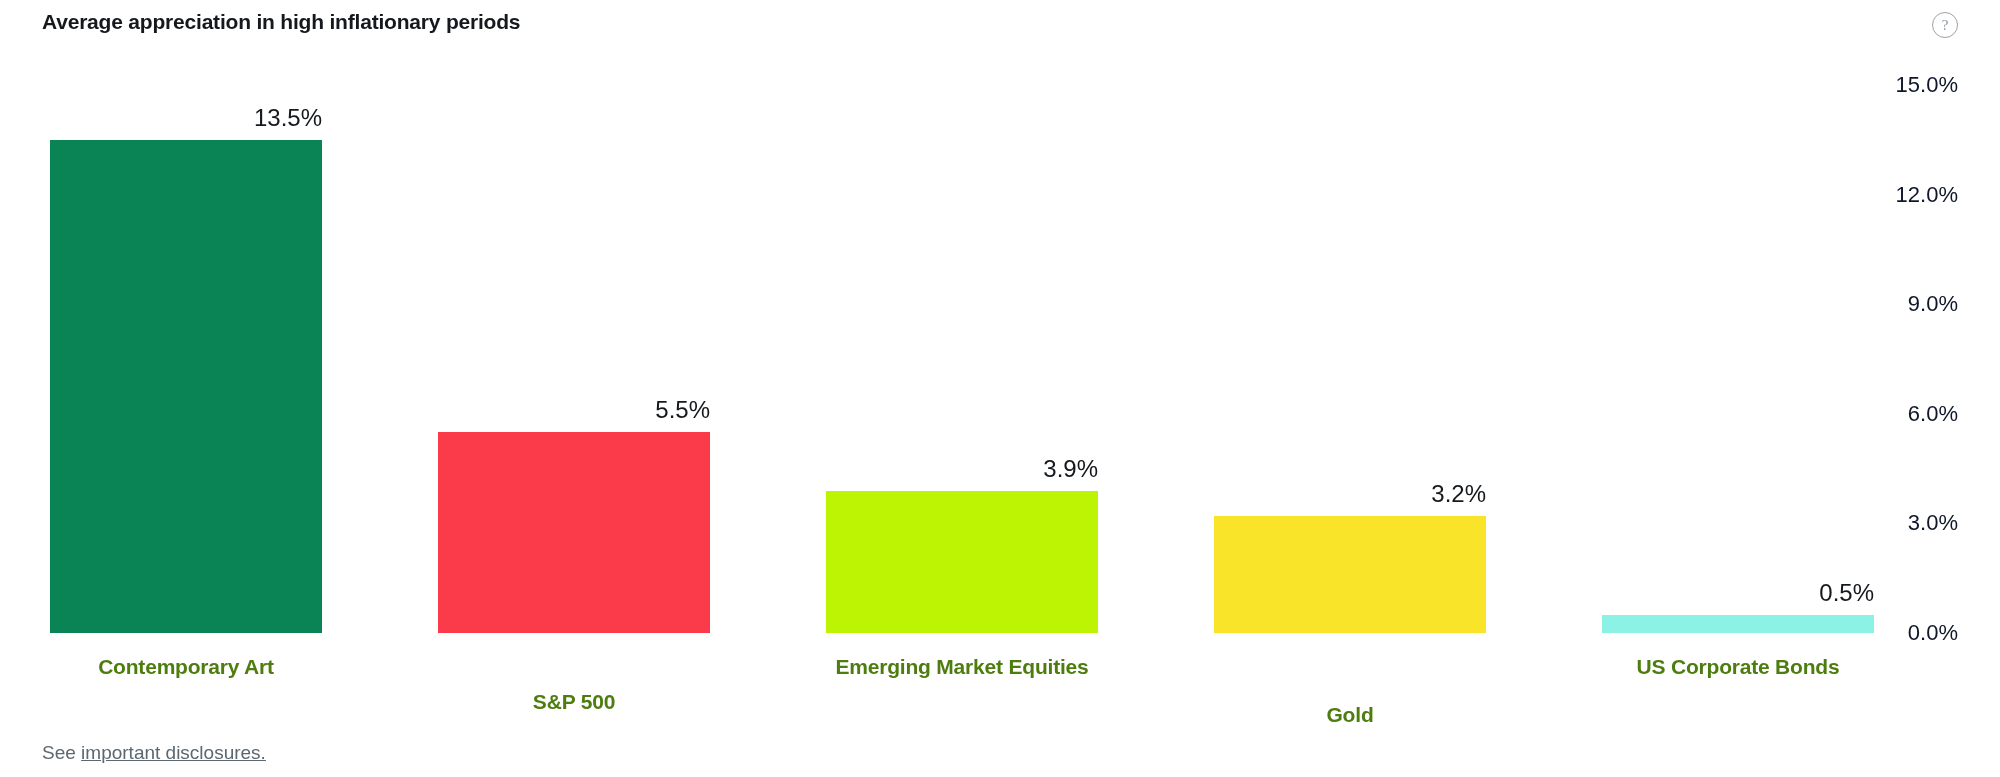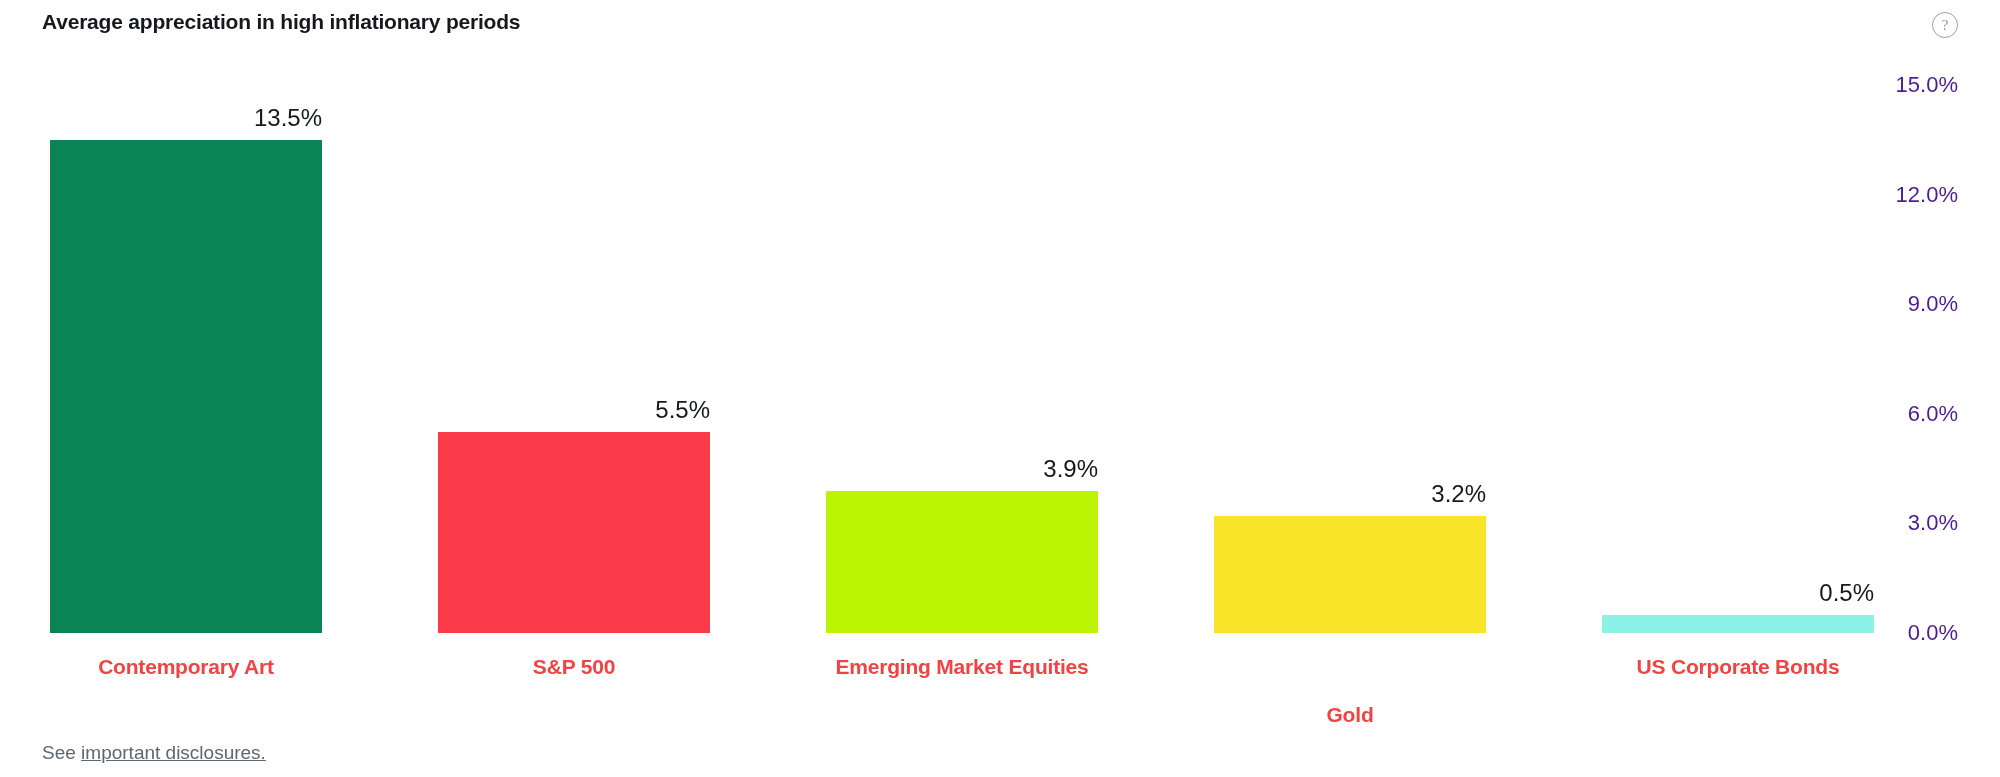--- a/index.html
+++ b/index.html
@@ -73,21 +73,21 @@
     top: 0;
     width: 120px;
     height: 700px;
   }
   .y-tick {
     position: absolute;
     right: 0;
     width: 120px;
     text-align: right;
     font-size: 22px;
-    color: #4c1d95;
+    color: #0f172a;
     transform: translateY(-50%);
     white-space: nowrap;
   }
 
   
   .bars {
     position: absolute;
     left: 0;
     top: 0;
     width: 2000px;
@@ -112,21 +112,21 @@
     color: #15181c;
     white-space: nowrap;
   }
   .bar-label {
     position: absolute;
     left: -40px;
     width: calc(100% + 80px);
     text-align: center;
     font-size: 21px;
     font-weight: bold;
-    color: #ef4444;
+    color: #4d7c0f;
     white-space: nowrap;
     letter-spacing: -0.2px;
   }
 
   
   .footnote {
     position: absolute;
     left: 42px;
     right: 42px;
     top: 712px;
@@ -161,21 +161,21 @@
       </div>
     <div class="bars" id="bars">
         <div class="bar-group" style="left: 50px; width: 272px; bottom: 0px; height: 700px;">
           <div class="bar-value" style="top: 103.8px;">13.5%</div>
           <div class="bar-rect" style="top: 139.8px; bottom: auto; height: 493.2px; background: rgb(11, 132, 85);"></div>
           <div class="bar-label" style="top: 655px;">Contemporary Art</div>
         </div>
         <div class="bar-group" style="left: 438px; width: 272px; bottom: 0px; height: 700px;">
           <div class="bar-value" style="top: 396.067px;">5.5%</div>
           <div class="bar-rect" style="top: 432.067px; bottom: auto; height: 200.933px; background: rgb(251, 59, 73);"></div>
-          <div class="bar-label" style="top: 655px;">S&amp;P 500</div>
+          <div class="bar-label" style="top: 690px;">S&amp;P 500</div>
         </div>
         <div class="bar-group" style="left: 826px; width: 272px; bottom: 0px; height: 700px;">
           <div class="bar-value" style="top: 454.52px;">3.9%</div>
           <div class="bar-rect" style="top: 490.52px; bottom: auto; height: 142.48px; background: rgb(188, 244, 4);"></div>
           <div class="bar-label" style="top: 655px;">Emerging Market Equities</div>
         </div>
         <div class="bar-group" style="left: 1214px; width: 272px; bottom: 0px; height: 700px;">
           <div class="bar-value" style="top: 480.093px;">3.2%</div>
           <div class="bar-rect" style="top: 516.093px; bottom: auto; height: 116.907px; background: rgb(250, 228, 42);"></div>
           <div class="bar-label" style="top: 655px; margin-top: 48px;">Gold</div>

